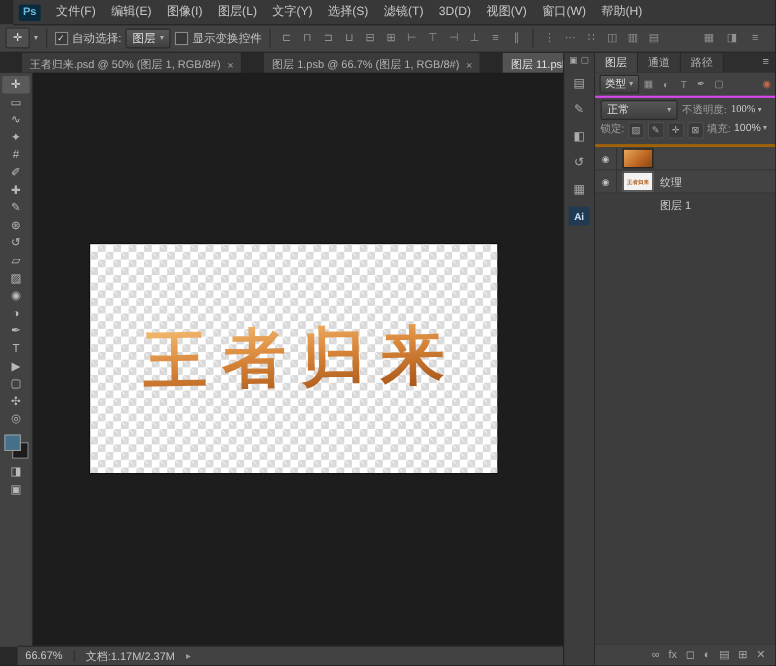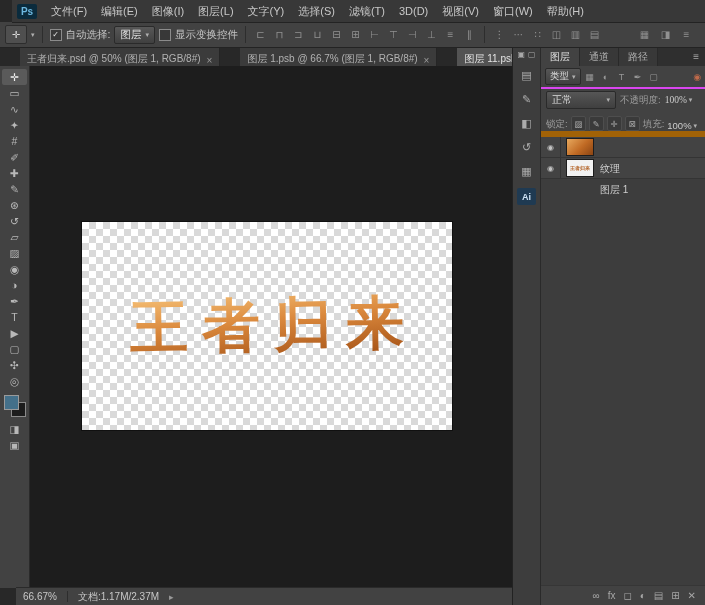--- a/index.html
+++ b/index.html
@@ -93,21 +93,21 @@
   .filter-icon{width:14px;height:14px;display:flex;align-items:center;justify-content:center;color:#979797;font-size:9px;}
   .filter-toggle{margin-left:auto;color:#c06a4a;font-size:9px;}
 
   .blend-row{height:22px;display:flex;align-items:center;gap:4px;padding:0 5px;font-family:Liberation Serif, serif;}
   .blend-dd{width:58px;display:flex;align-items:center;justify-content:space-between;
             background:linear-gradient(#565656,#3f3f3f);border:1px solid #2a2a2a;border-radius:2px;
             padding:1px 5px;font-size:10px;color:#ddd;}
   .small-label{font-size:9.5px;color:#9f9f9f;white-space:nowrap;}
   .value-group{display:flex;align-items:center;gap:2px;font-size:9.5px;color:#ccc;}
 
-  .lock-row{height:20px;display:flex;align-items:flex-end;gap:3px;padding:0 5px;border-bottom:6px solid #a16207;}
+  .lock-row{height:20px;display:flex;align-items:flex-start;gap:3px;padding:0 5px;border-bottom:3px solid #a16207;}
   .lock-icon{width:13px;height:13px;display:flex;align-items:center;justify-content:center;
              color:#a8a8a8;font-size:8.5px;background:#3a3a3a;border:1px solid #4e4e4e;border-radius:2px;}
 
   .layers-list{flex:1;background:#3d3d3d;}
   .layer-row{height:20px;display:flex;align-items:center;border-bottom:1px solid #343434;background:#434343;}
   .eye-cell{width:19px;align-self:stretch;border-right:1px solid #343434;display:flex;
             align-items:center;justify-content:center;color:#c2c2c2;font-size:8px;}
   .layer-thumb{width:26px;height:16px;margin:0 6px 0 5px;border:1px solid #1d1d1d;overflow:hidden;
                display:flex;align-items:center;justify-content:center;flex:0 0 auto;}
   .thumb-texture{background:linear-gradient(135deg,#e8a95e,#c06a24 55%,#8a4413);}

